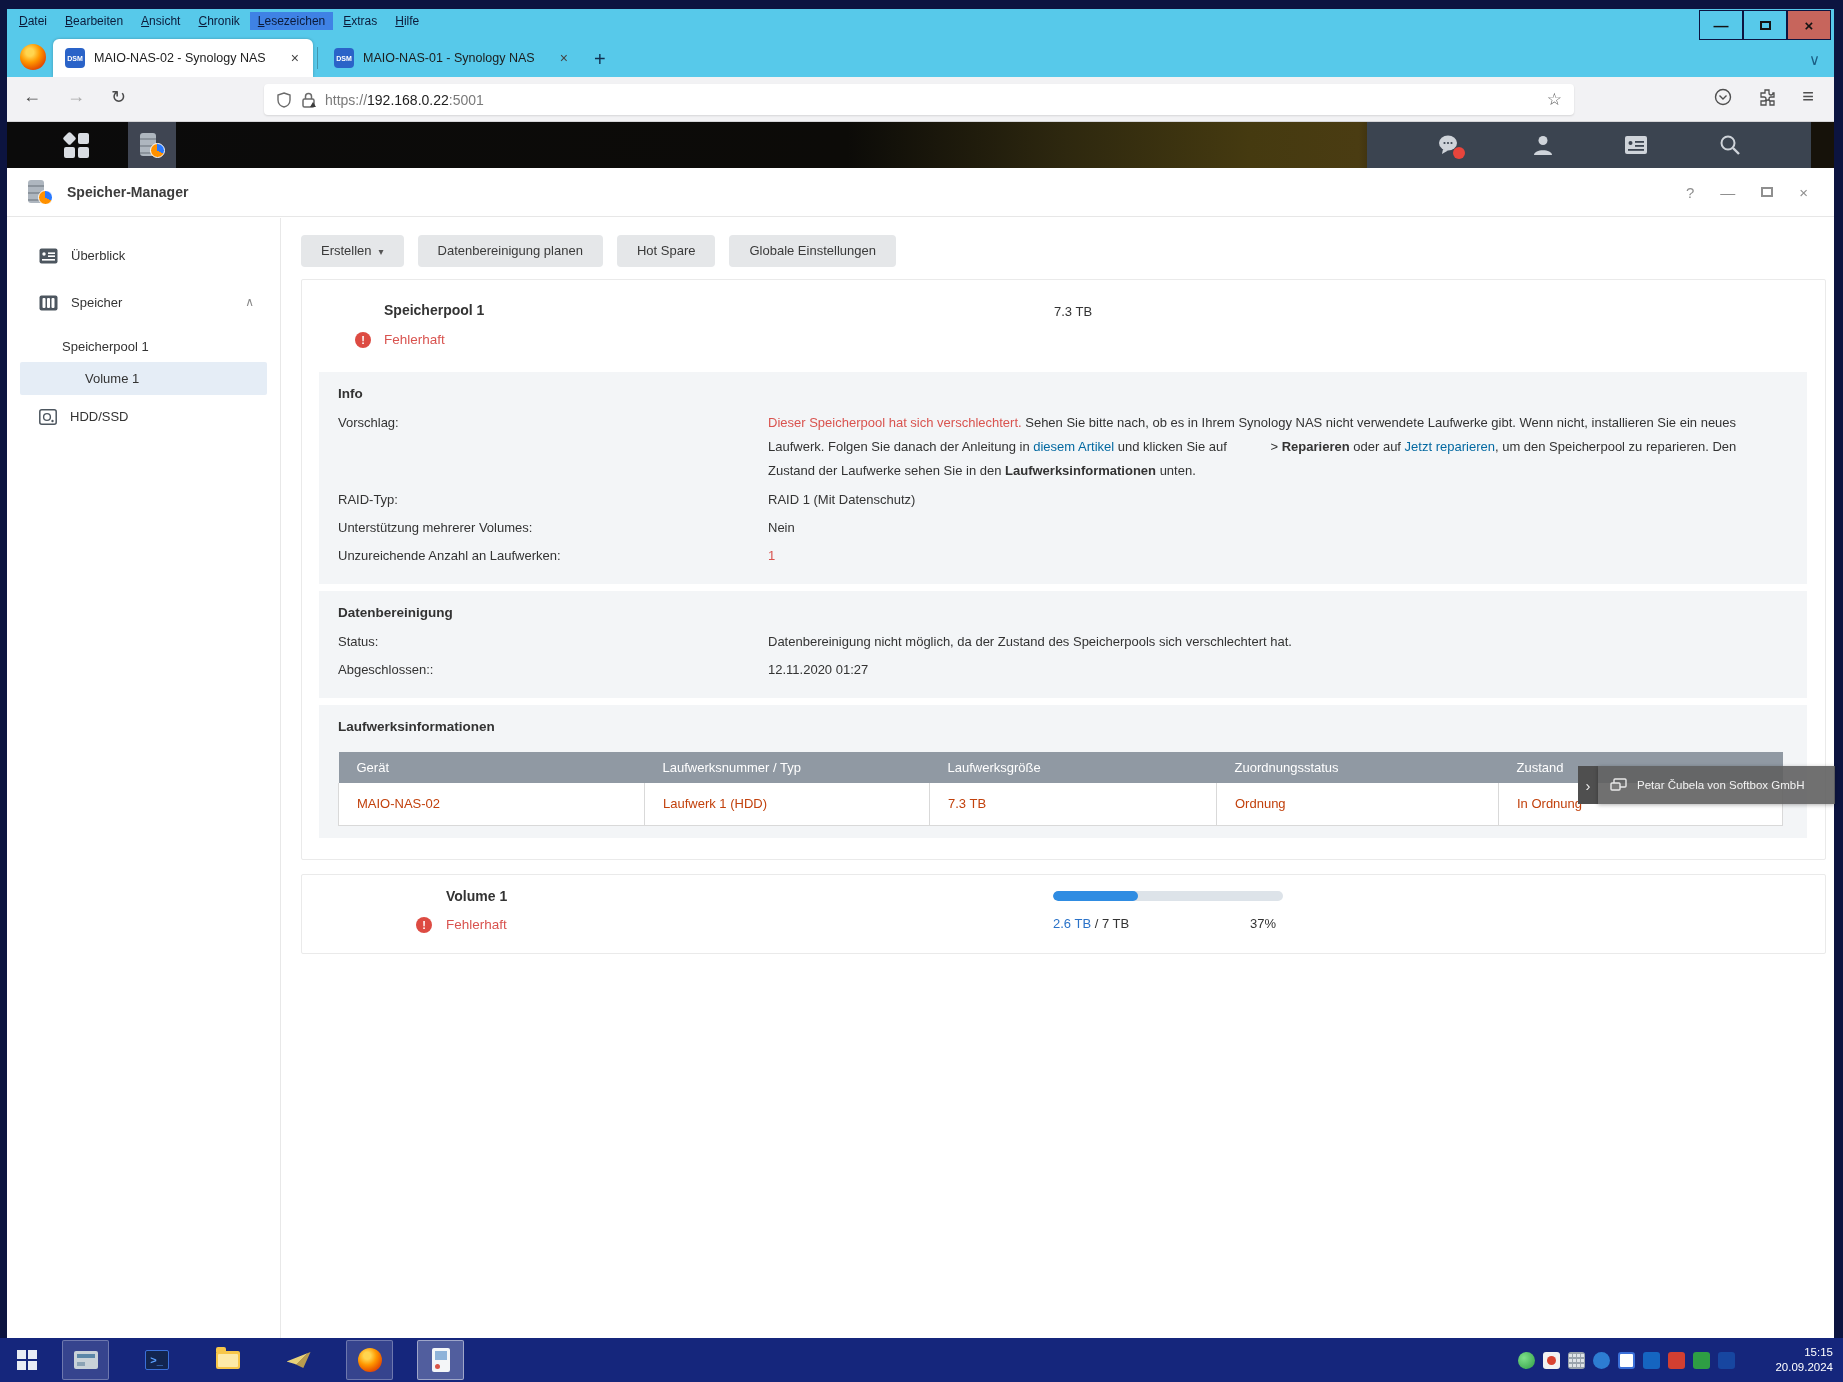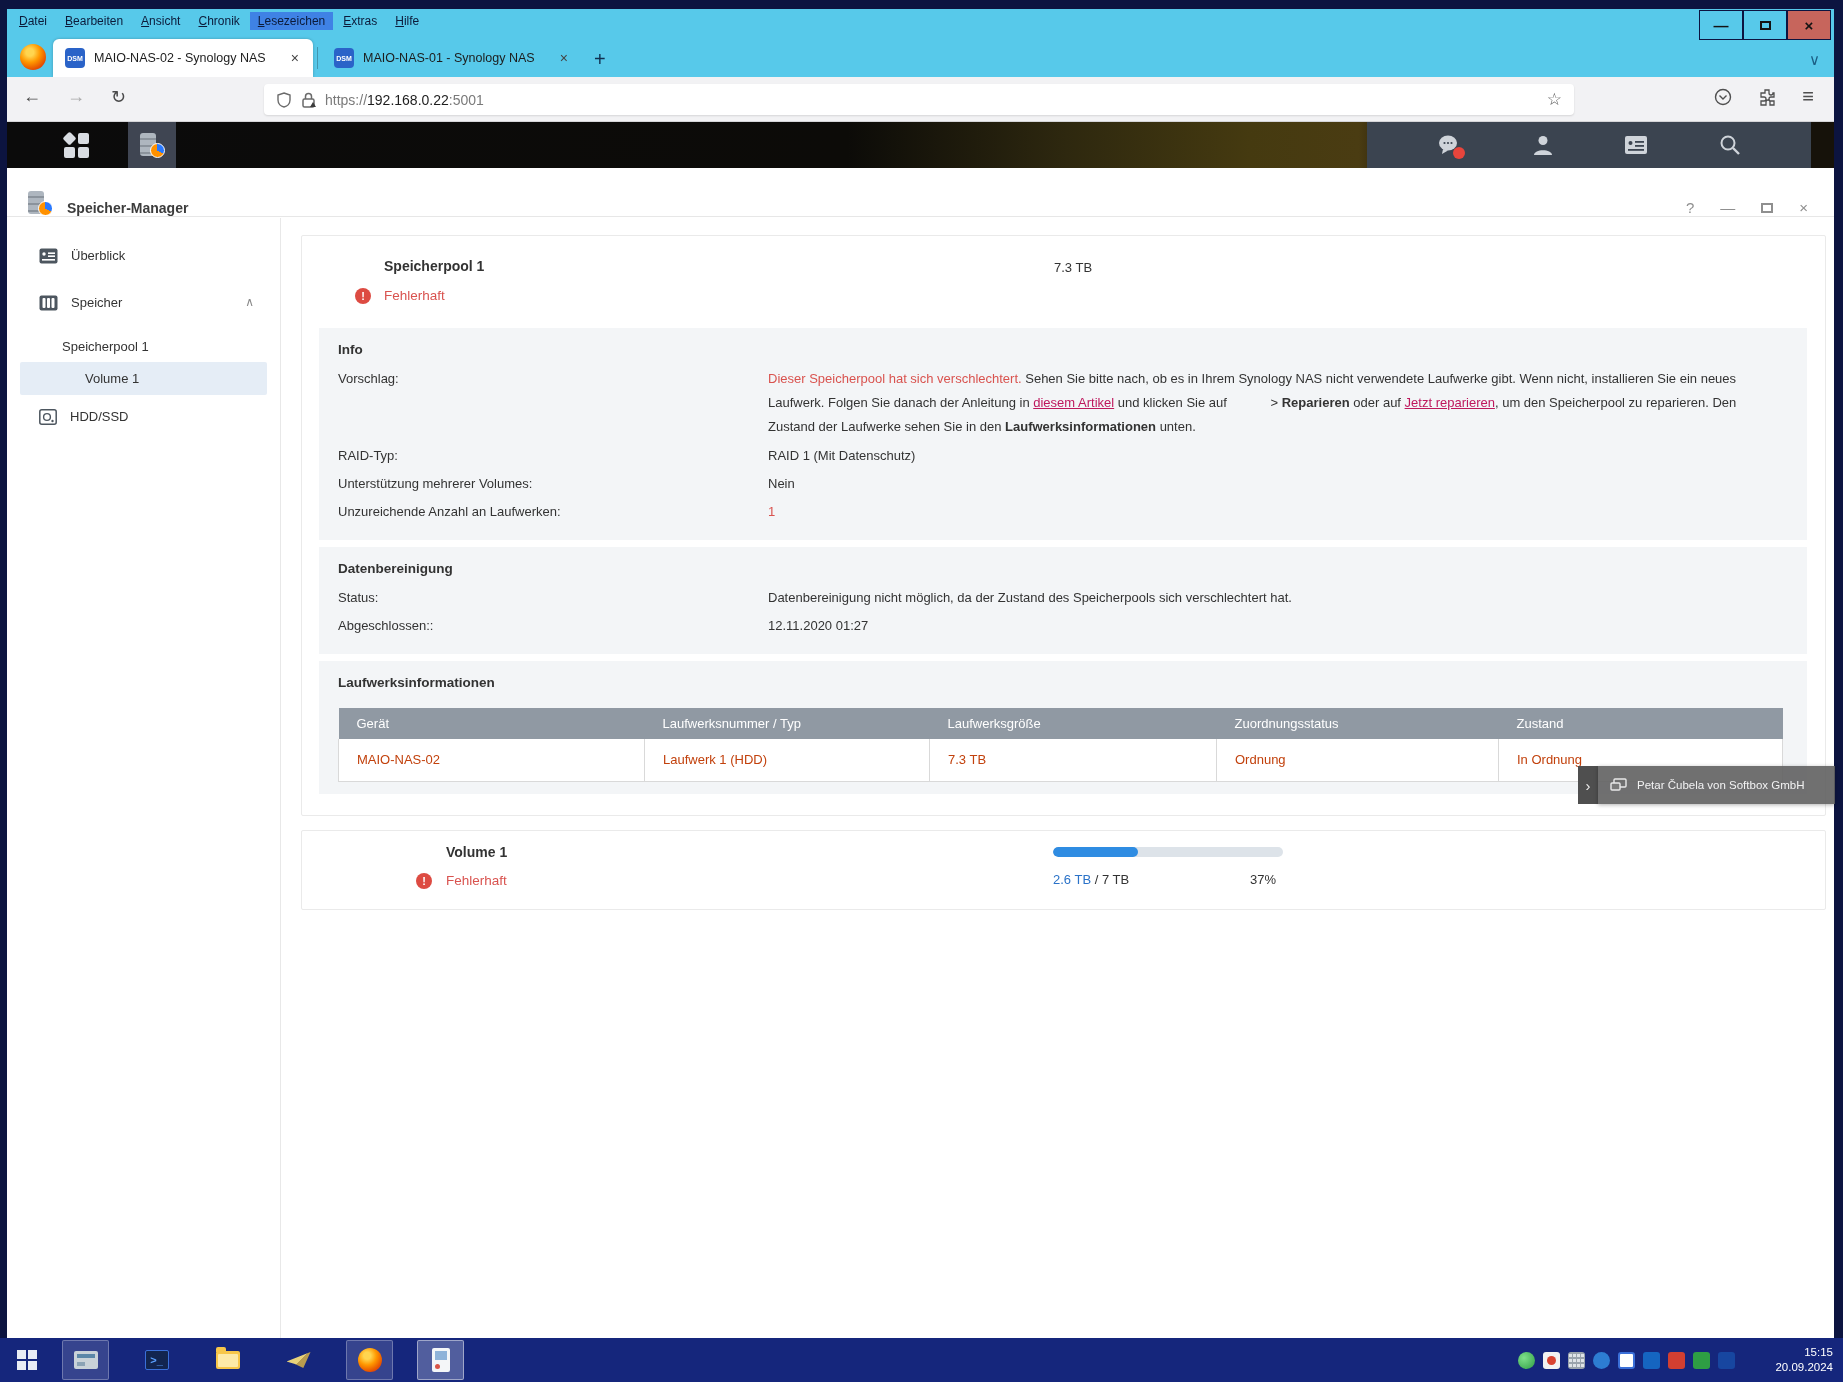--- a/index.html
+++ b/index.html
@@ -59,21 +59,21 @@
   
   .sm-icon{position:relative;width:26px;height:26px;}
   .sm-stack{position:absolute;left:1px;top:1px;width:16px;height:23px;background:#aeb6bf;border-radius:3px;
      background-image:linear-gradient(#aeb6bf 0 5px,#8b939c 5px 7px,#aeb6bf 7px 12px,#8b939c 12px 14px,#aeb6bf 14px 19px,#8b939c 19px 21px,#aeb6bf 21px);}
   .sm-pie{position:absolute;right:0;bottom:0;width:15px;height:15px;border-radius:50%;
      background:conic-gradient(#2979ff 0 120deg,#ff9100 120deg 360deg);border:1px solid #fff;}
 
   
   #app-window{position:absolute;left:7px;right:9px;top:168px;bottom:44px;background:#fff;}
   #app-titlebar{position:absolute;left:0;right:0;top:0;height:49px;border-bottom:1px solid #e7e7e7;
-     display:flex;align-items:flex-end;padding:0 26px 0 20px;}
+     display:flex;align-items:center;padding:0 26px 0 20px;}
   #app-title{font-size:14px;font-weight:bold;color:#3c3c3c;margin-left:14px;flex:1;}
   #app-controls{display:flex;gap:26px;align-items:center;color:#8f8f8f;font-size:15px;}
   .app-restore{width:12px;height:10px;border:2px solid #8f8f8f;}
 
   #app-body{position:absolute;left:0;right:0;top:50px;bottom:0;display:flex;}
   #sidebar{width:274px;border-right:1px solid #e8e8e8;padding-top:30px;flex:none;}
   .sb-item{height:30px;display:flex;align-items:flex-start;gap:13px;padding-left:32px;font-size:13px;color:#333;position:relative;}
   .sb-item svg{flex:none;}
   .sb-chevron{position:absolute;right:26px;color:#8a8a8a;font-size:12px;}
   .sb-child{height:28px;display:flex;align-items:center;font-size:13px;color:#333;padding-left:55px;}
@@ -92,21 +92,21 @@
   .err-ic{position:absolute;width:16px;height:16px;border-radius:50%;background:#dd4b42;color:#fff;
       font-size:11px;font-weight:bold;text-align:center;line-height:16px;}
   .err-text{position:absolute;font-size:13.5px;color:#d9534f;}
 
   .gray-sec{margin:0 18px 7px 17px;background:#f3f5f7;padding:14px 24px 12px 19px;}
   .sec-title{font-size:13.5px;font-weight:bold;color:#333;margin-bottom:10px;}
   .kv-row{display:flex;line-height:23px;margin-bottom:5px;font-size:13px;color:#333;}
   .kv-label{width:430px;flex:none;}
   .kv-value{flex:1;max-width:1040px;}
   .red-t{color:#d9534f;}
-  .lnk{color:#be185d;text-decoration:underline;}
+  .lnk{color:#0369a1;}
   .icon-gap{display:inline-block;width:40px;}
   .suggestion{line-height:24px;}
 
   #drive-table{border-collapse:collapse;table-layout:fixed;width:1444px;margin-top:18px;}
   #drive-table th{background:#9099a3;color:#fff;font-weight:normal;font-size:13px;text-align:left;
       height:31px;padding:0 0 0 18px;}
   #drive-table td{background:#fff;font-size:13px;color:#c2410c;height:42px;padding:0 0 0 18px;border:1px solid #d9d9d9;border-top:none;}
   .green-t{color:#2a9d3c;}
 
   
@@ -314,20 +314,26 @@
           <svg width="18" height="16" viewBox="0 0 18 16">
             <rect x="0.8" y="0.8" width="16.4" height="14.4" rx="2" fill="none" stroke="#4d565f" stroke-width="1.5"></rect>
             <circle cx="8" cy="8" r="3.4" fill="none" stroke="#4d565f" stroke-width="1.4"></circle>
             <circle cx="13.5" cy="12" r="1.2" fill="#4d565f"></circle>
           </svg>
           <span>HDD/SSD</span>
         </div>
       </div>
 
       <div id="content">
+        <div id="toolbar">
+          <div class="tb-btn"><span>Erstellen</span><span class="tb-caret">▾</span></div>
+          <div class="tb-btn">Datenbereinigung planen</div>
+          <div class="tb-btn">Hot Spare</div>
+          <div class="tb-btn">Globale Einstellungen</div>
+        </div>
 
         <div class="card" id="pool-card">
           <div id="pool-header">
             <span class="panel-name">Speicherpool 1</span>
             <span class="panel-size">7.3 TB</span>
             <span class="err-ic" style="left:53px;top:52px">!</span>
             <span class="err-text" style="left:82px;top:52px">Fehlerhaft</span>
           </div>
 
           <div class="gray-sec">

